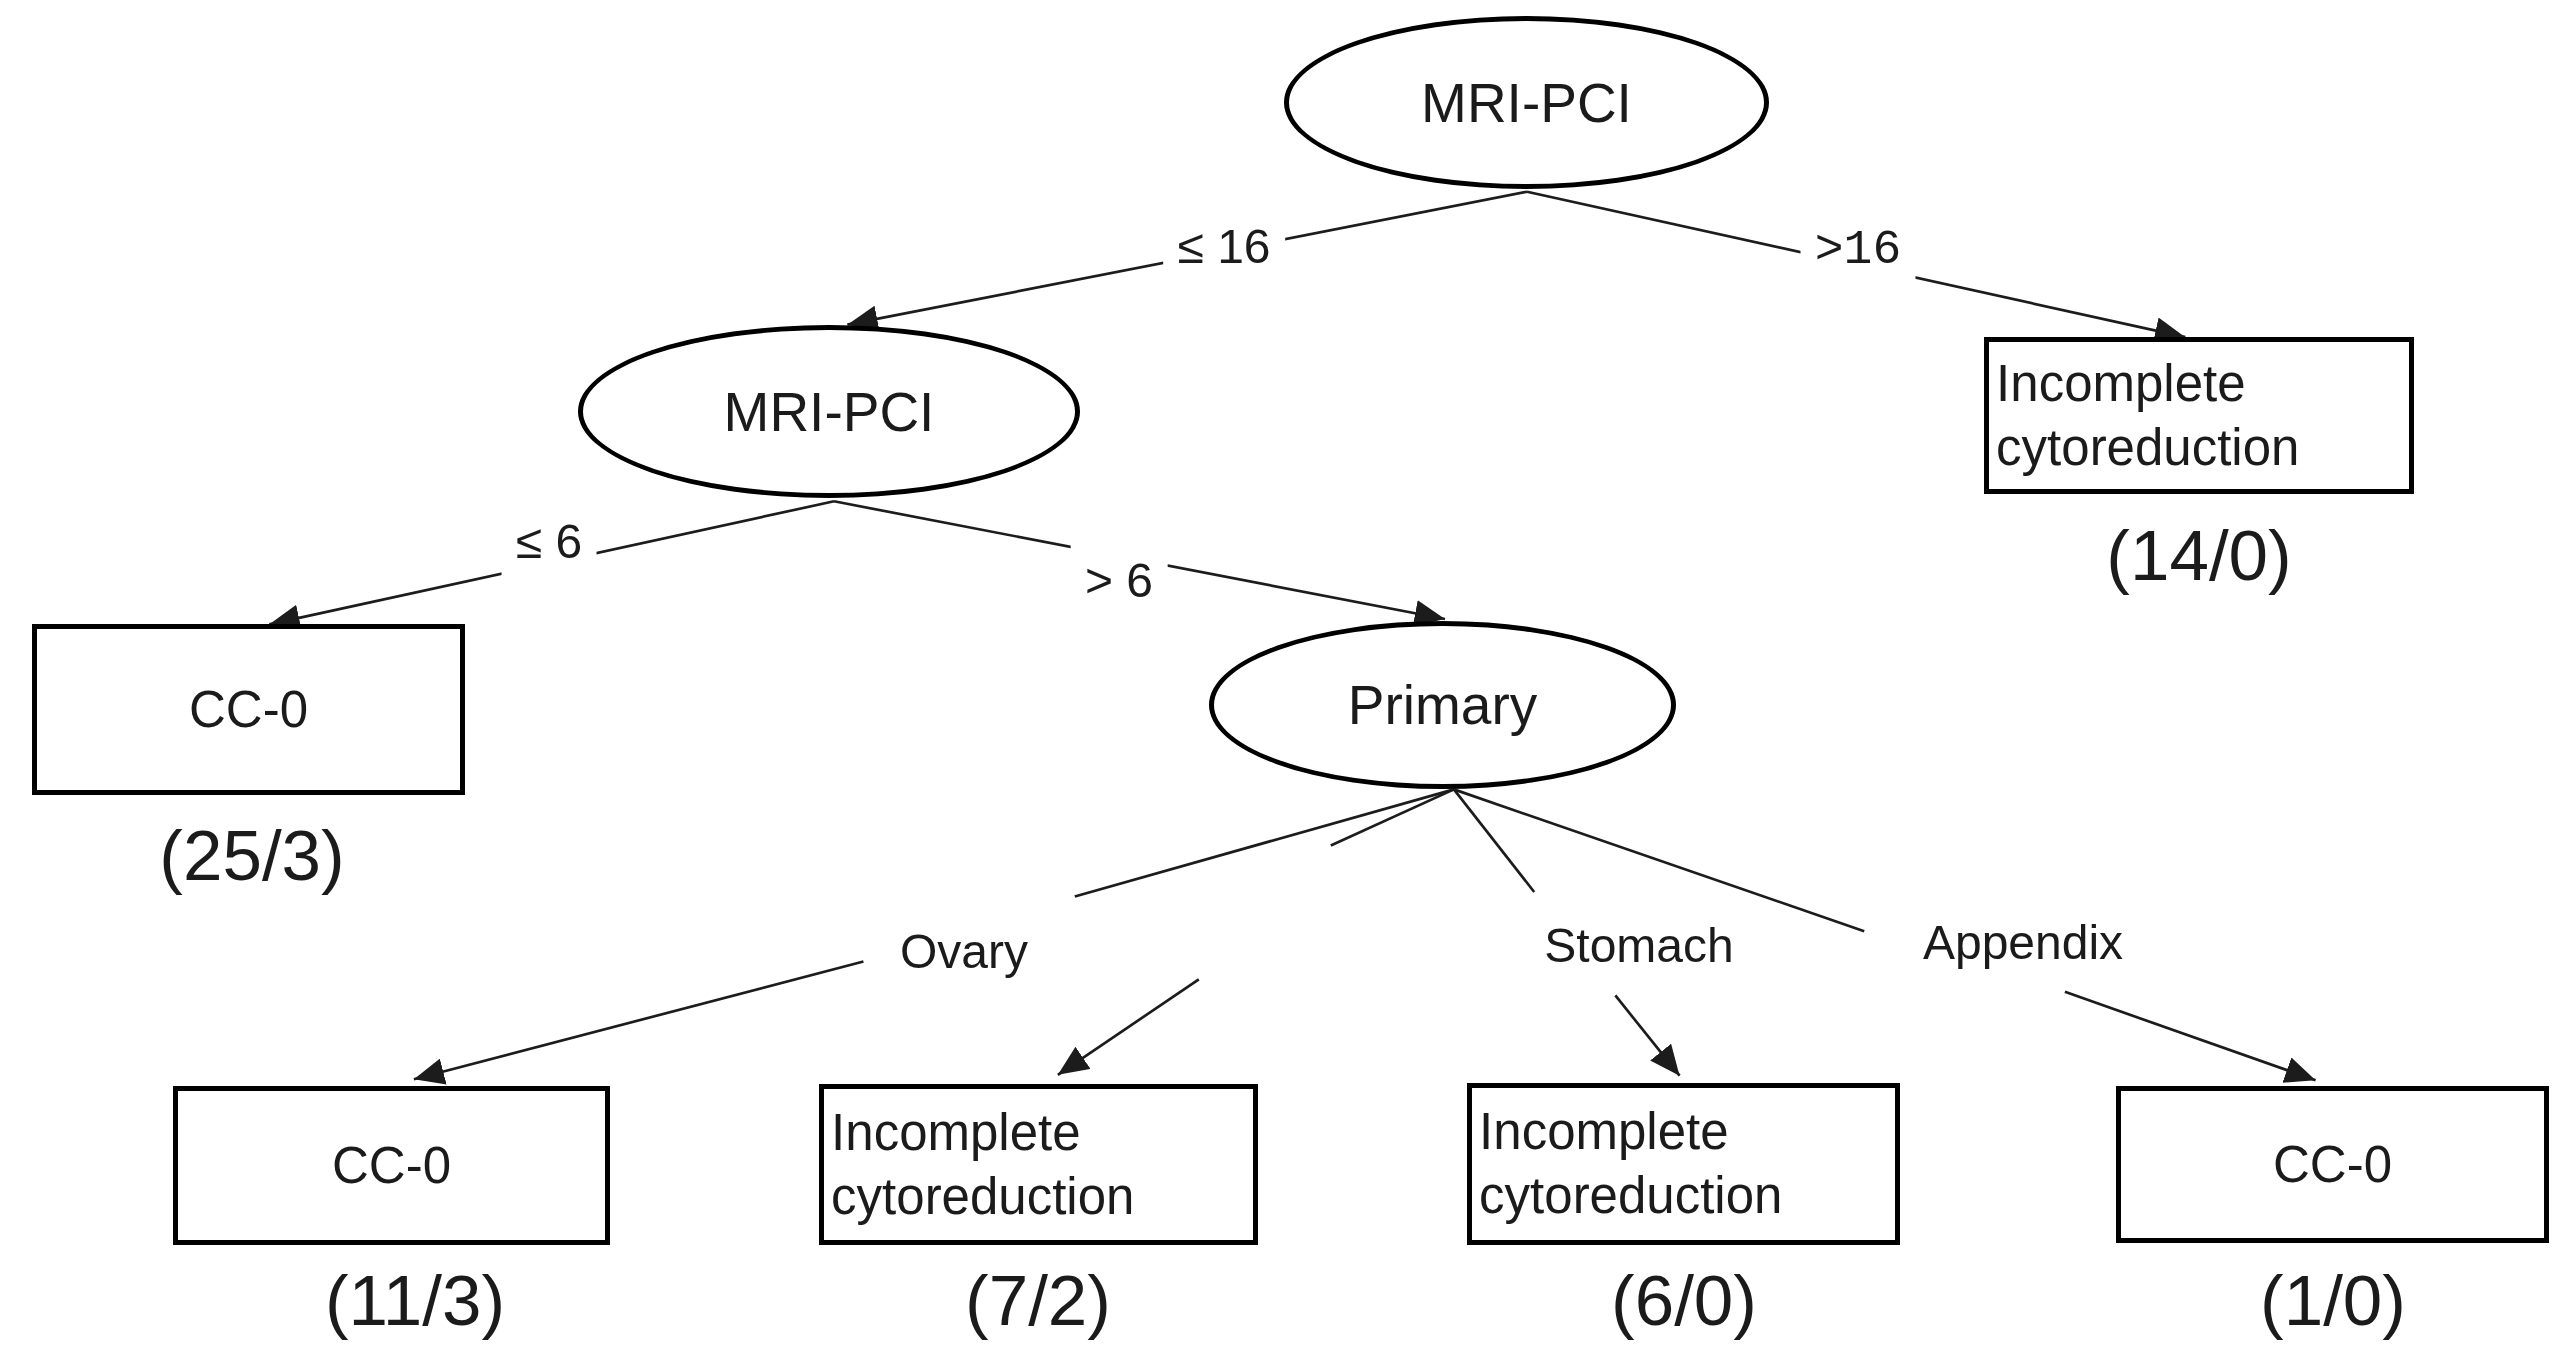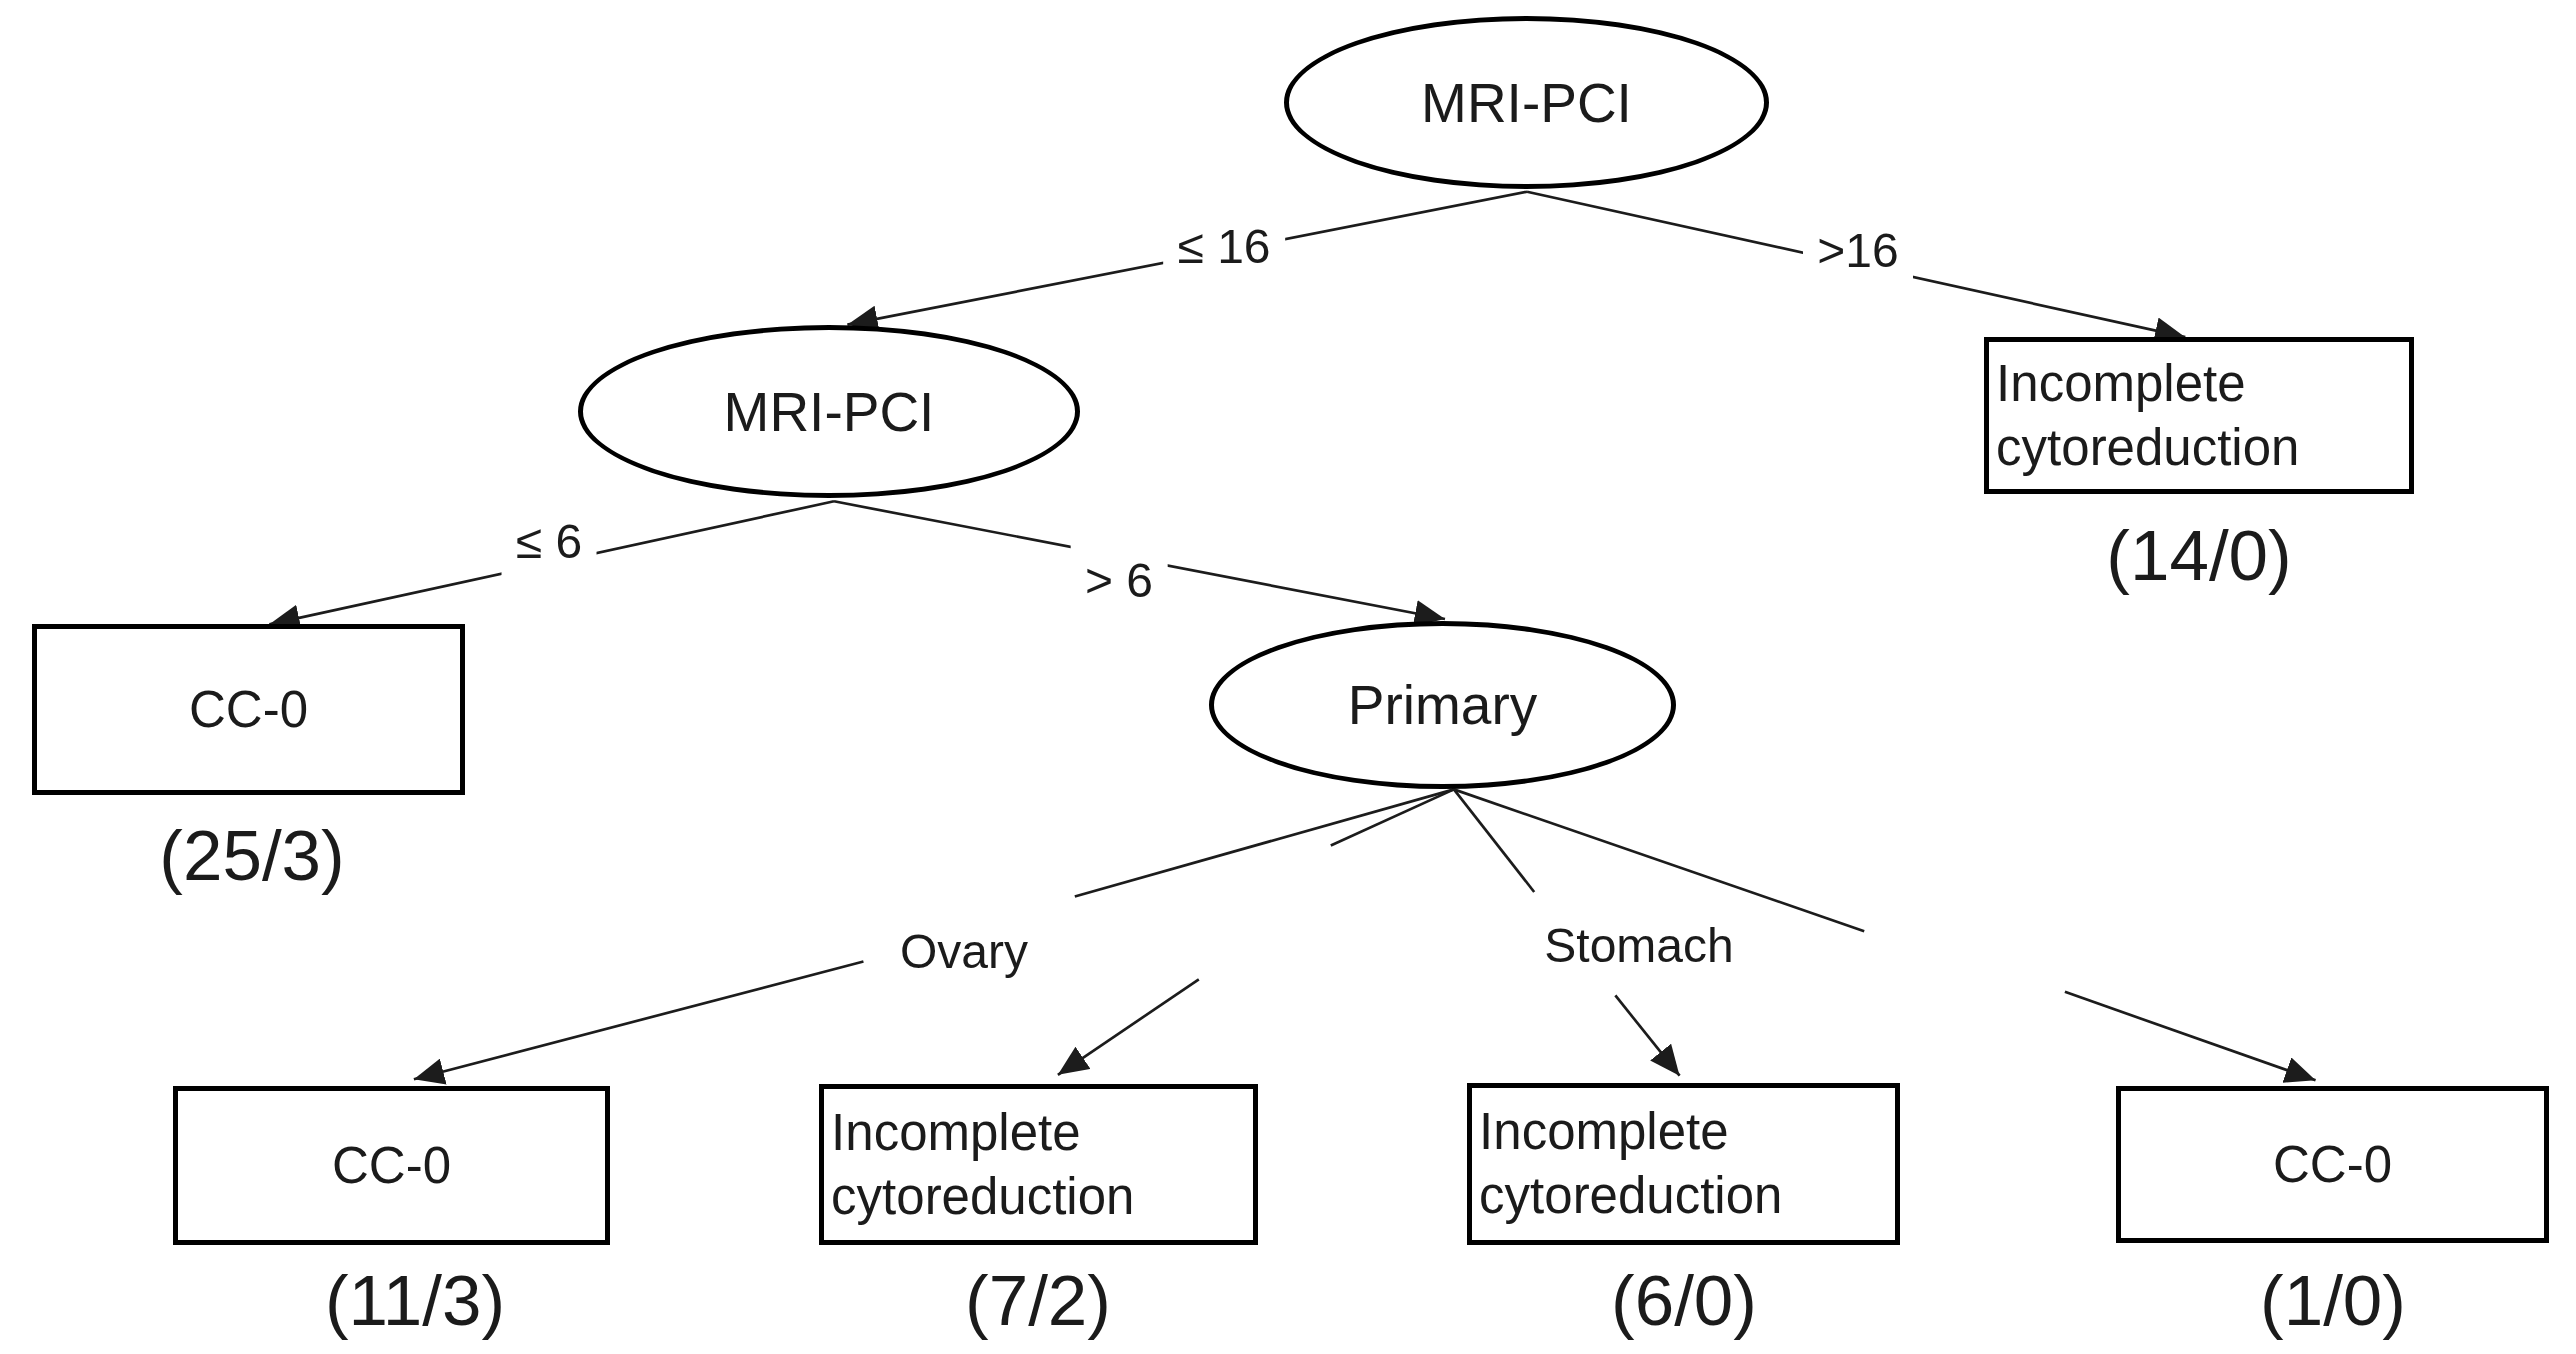--- a/index.html
+++ b/index.html
@@ -130,20 +130,21 @@
     <span>Incomplete cytoreduction</span>
   </div>
   <div class="count-label" style="left:1684px; top:1300px;">(6/0)</div>
 
   <div class="node-box" style="left:2116px; top:1086px; width:433px; height:157px;">
     <span>CC-0</span>
   </div>
   <div class="count-label" style="left:2333px; top:1300px;">(1/0)</div>
 
   <div class="edge-label" style="left:1224px; top:246px;">≤ 16</div>
-  <div class="edge-label" style="left:1858px; top:250px;">&gt;16</div>
+  <div class="edge-label" style="left:1858px; top:250px;font-family:Liberation Mono, monospace;">&gt;16</div>
   <div class="edge-label" style="left:549px; top:541px;">≤ 6</div>
   <div class="edge-label" style="left:1119px; top:580px;">&gt; 6</div>
   <div class="edge-label" style="left:964px; top:951px;">Ovary</div>
   <div class="edge-label" style="left:1639px; top:945px;">Stomach</div>
+  <div class="edge-label" style="left:2023px; top:942px;">Appendix</div>
 
 </div>
 
 
 </body></html>

